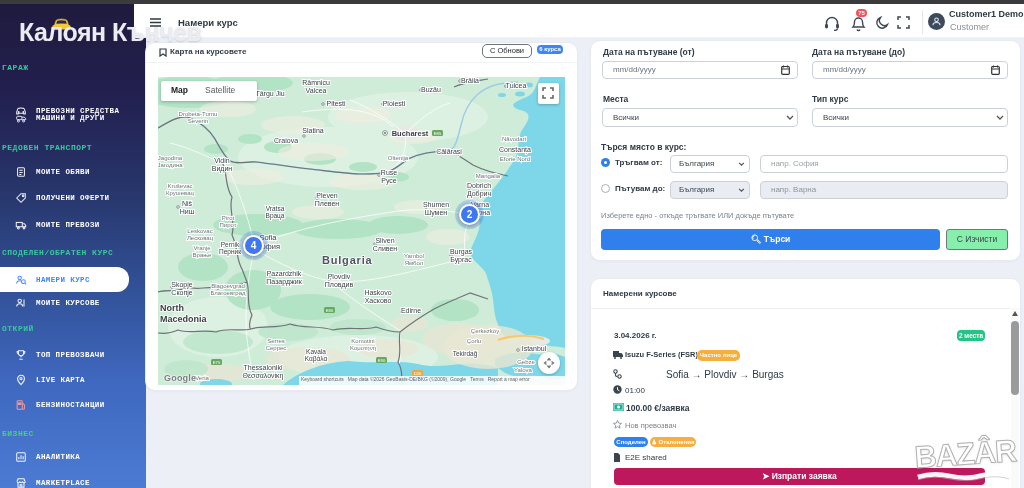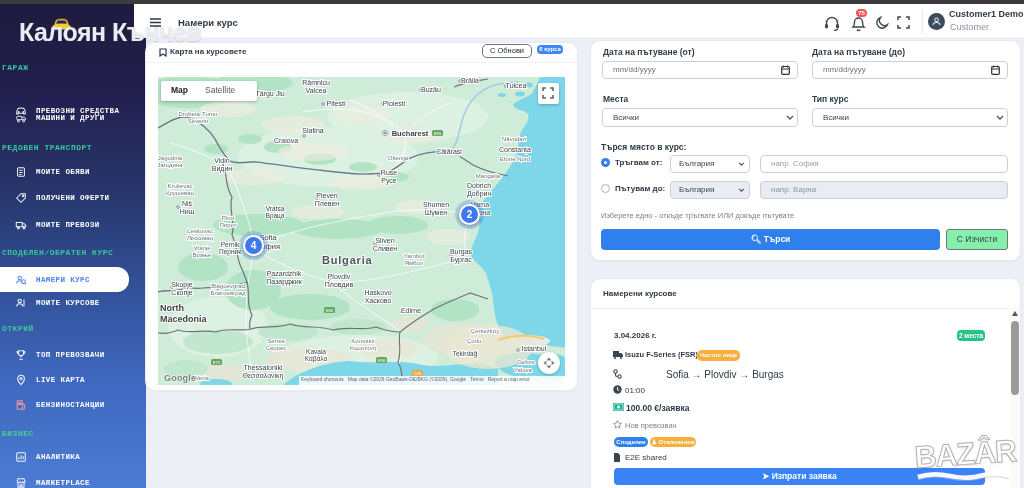--- a/index.html
+++ b/index.html
@@ -32,21 +32,21 @@
 #btnrefresh{left:482px;top:44px;width:50px;height:14px;background:#fff;border:1px solid #6f757d;border-radius:5px;font-size:7.5px;color:#24292f;text-align:center;line-height:12px;}
 #badge6{left:537px;top:45px;width:26px;height:9px;background:#3d86f5;border-radius:4px;color:#fff;font-size:6px;font-weight:bold;text-align:center;line-height:9px;}
 
 .flabel{position:absolute;font-size:8.5px;font-weight:bold;color:#2e3a46;}
 .finput{position:absolute;background:#fff;border:1px solid #ccd1d9;border-radius:4px;font-size:8px;color:#6a7280;}
 .gray{background:#e9ecf2;}
 #searchbtn{left:601px;top:229px;width:339px;height:21px;background:#2f80ed;border-radius:4px;color:#fff;font-size:8.5px;font-weight:bold;text-align:center;line-height:21px;}
 #clearbtn{left:946px;top:229px;width:62px;height:21px;background:#86efac;border:1px solid #70767e;border-radius:3px;color:#3a4550;font-size:8.5px;text-align:center;line-height:19px;}
 
 .pill{position:absolute;border-radius:5px;color:#fff;font-weight:bold;}
-#reqbtn{left:614px;top:468px;width:371px;height:17px;background:#3b82f6;border-radius:4px;color:#fff;font-size:8.5px;font-weight:bold;text-align:center;line-height:17px;}
+#reqbtn{left:614px;top:468px;width:371px;height:17px;background:#be185d;border-radius:4px;color:#fff;font-size:8.5px;font-weight:bold;text-align:center;line-height:17px;}
 
 #wm1{left:19px;top:18px;font-size:25px;font-weight:bold;color:#ebecf1;text-shadow:0 1px 2px rgba(70,75,100,.22);letter-spacing:-.5px;z-index:50;}
 #wm2{left:916px;top:440px;z-index:50;}
 
 #sb-track{left:1011px;top:308px;width:8px;height:180px;background:#fafafa;}
 #sb-thumb{left:1011px;top:321px;width:8px;height:74px;background:#9b9b9b;border-radius:4px;}
 </style>
 </head>
 <body>
 <div class="abs" id="topstrip"></div>

